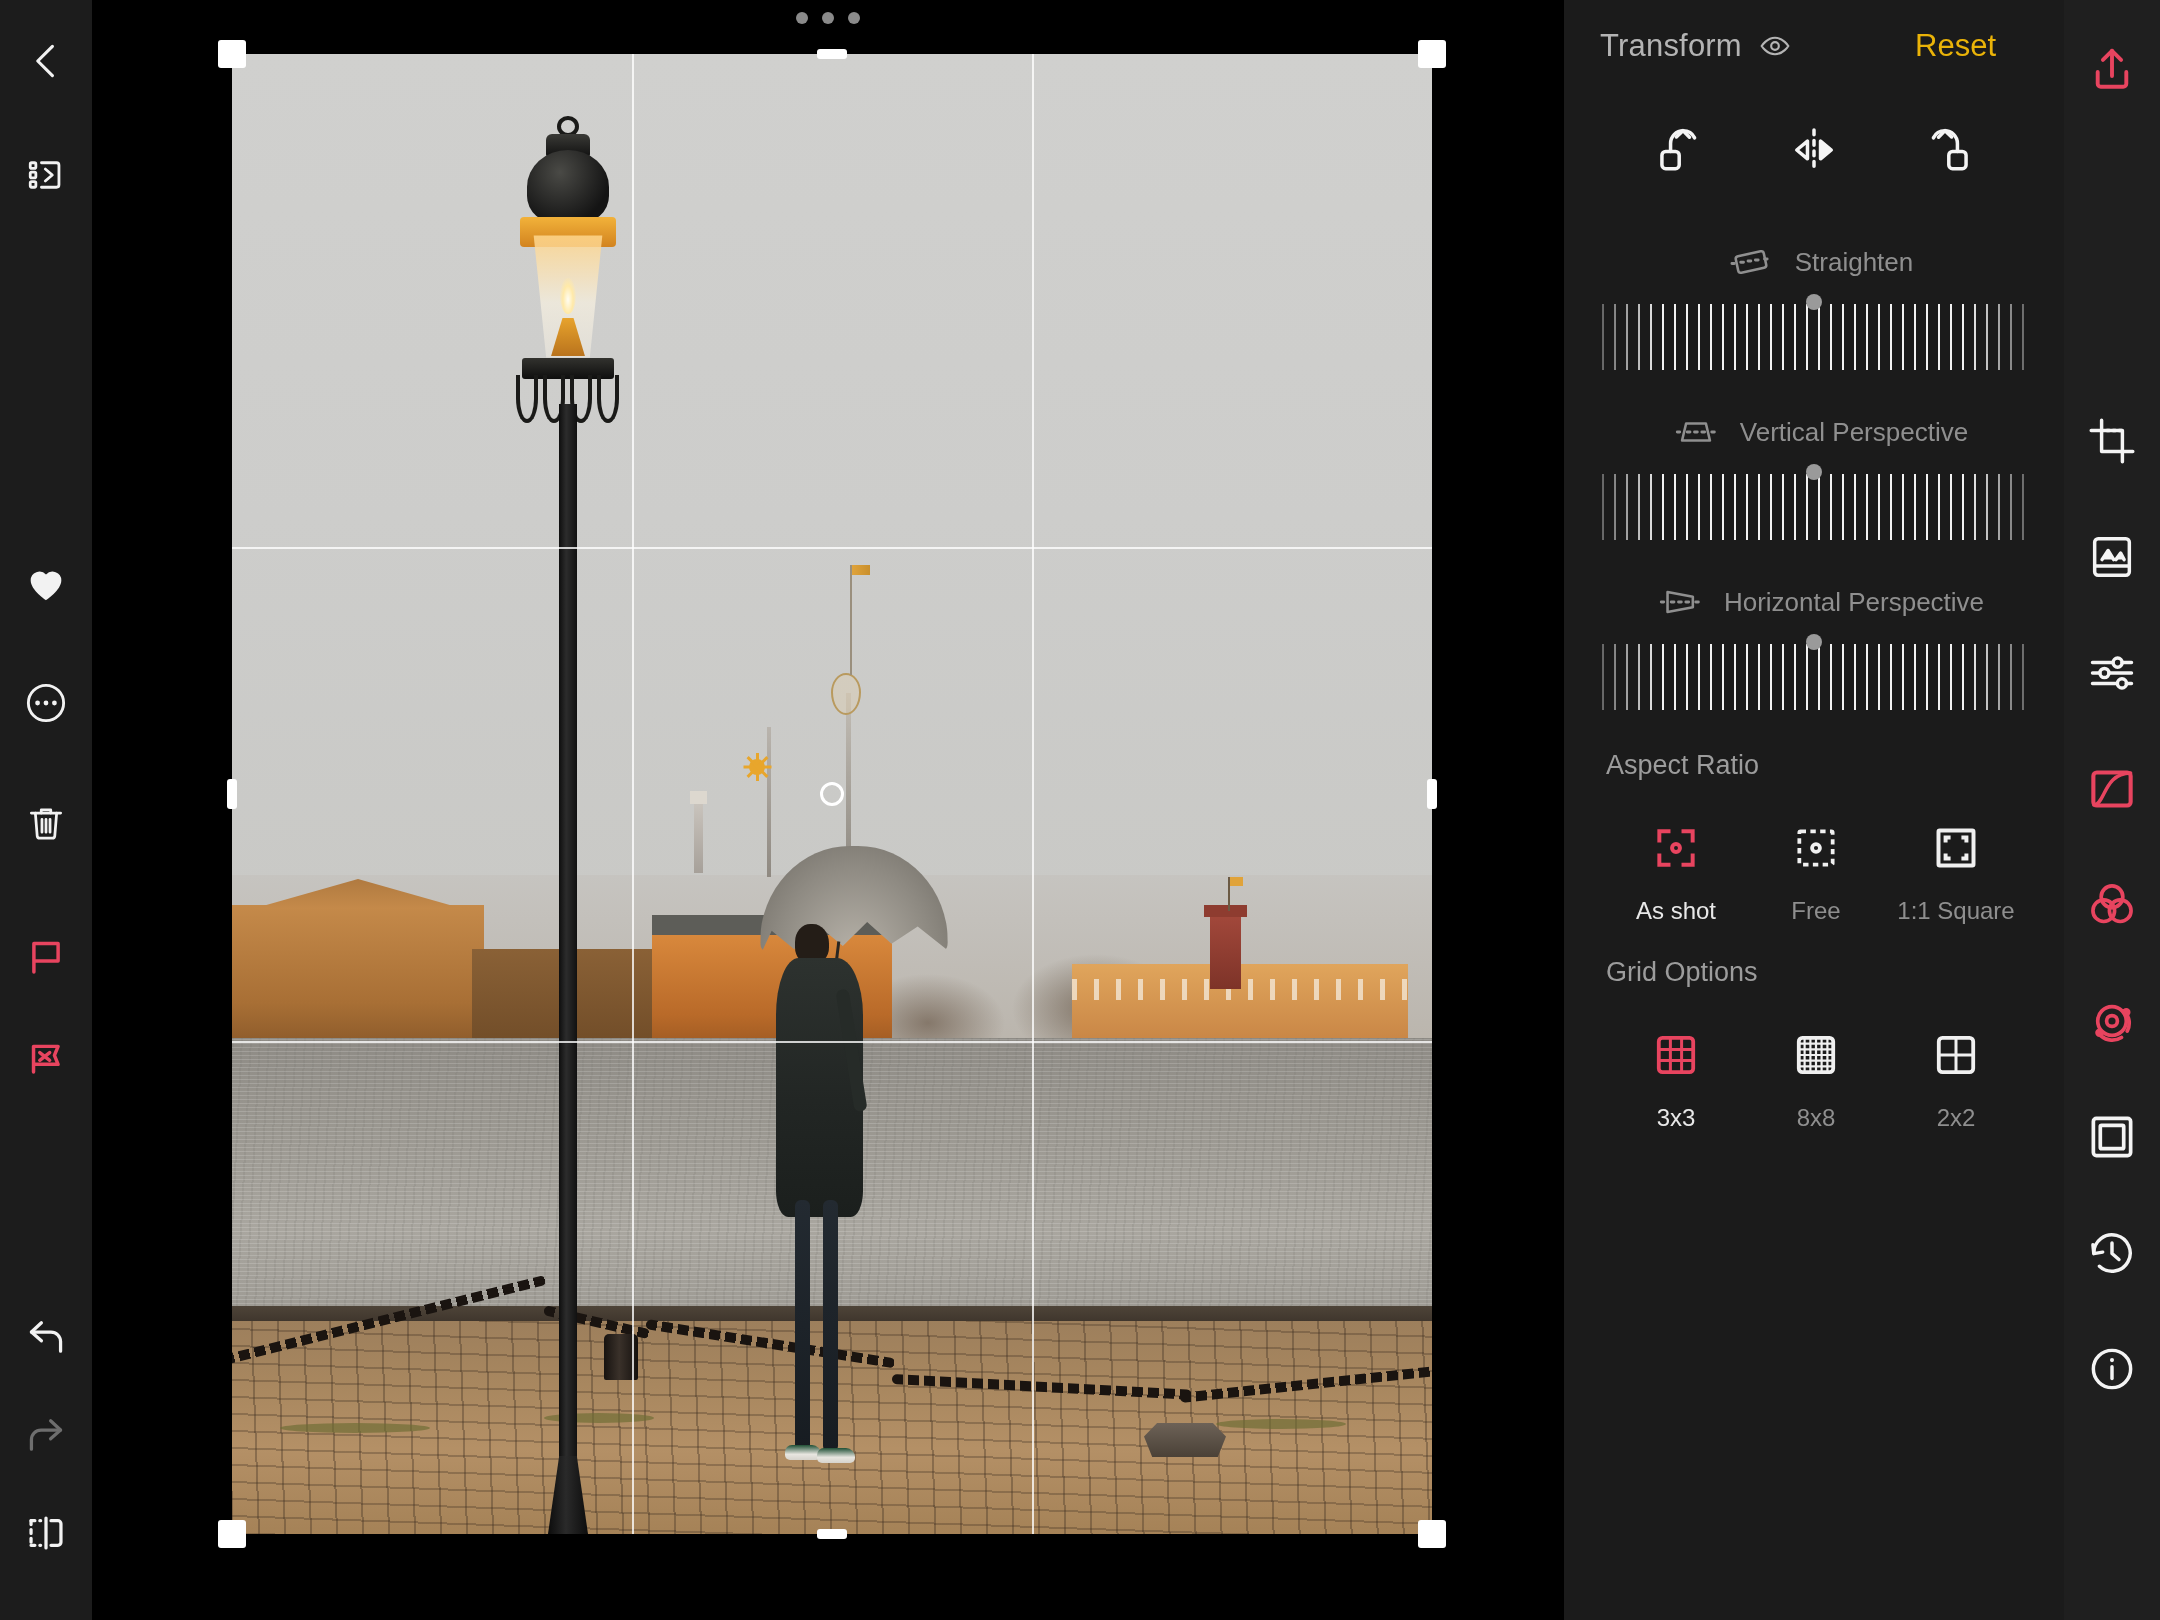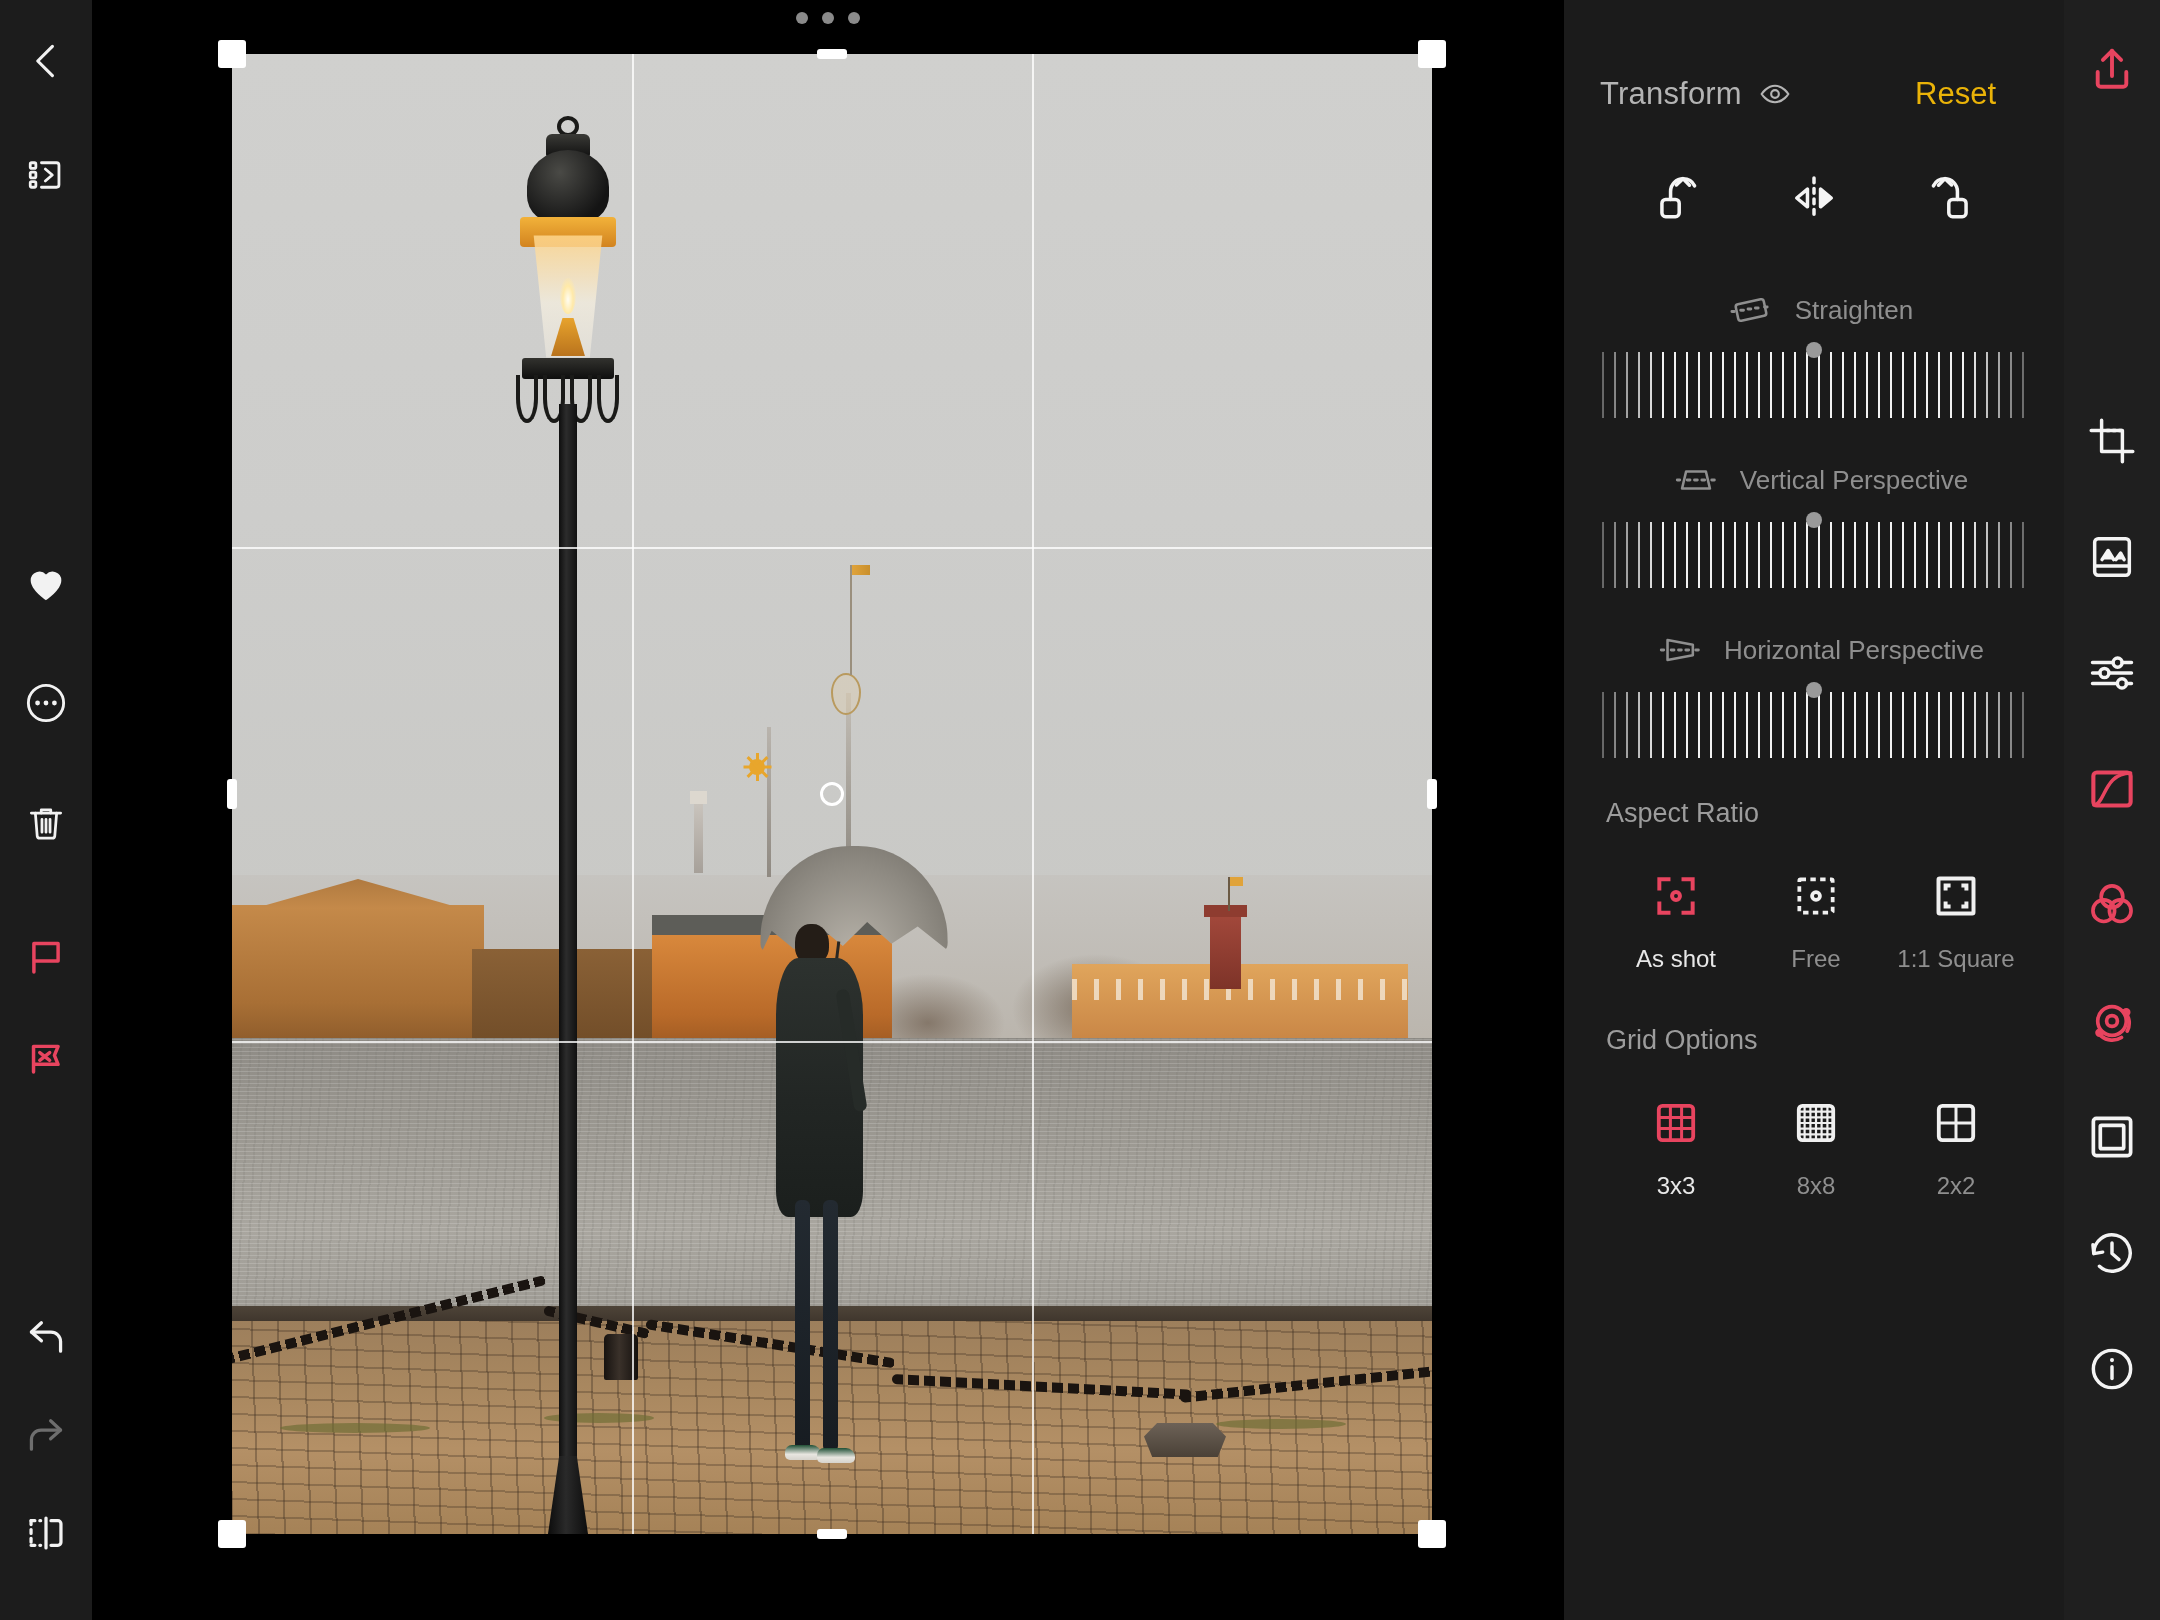--- a/index.html
+++ b/index.html
@@ -201,21 +201,21 @@
   #center-dot{
     position:absolute; left:50%; top:50%; width:24px; height:24px; margin:-12px 0 0 -12px;
     border:3px solid #fff; border-radius:50%; background:transparent;
   }
 
   
   #right-panel{
     position:absolute; left:1564px; top:0; width:500px; height:1620px;
     background:#1b1b1b;
   }
-  #panel-head{ height:100px; position:relative;margin-top:48px; }
+  #panel-head{ height:100px; position:relative; }
   #panel-title{
     position:absolute; left:36px; top:28px; display:flex; align-items:center; gap:16px;
     font-size:31px; color:#b4b4b4; letter-spacing:.2px;
   }
   #reset-btn{
     position:absolute; right:68px; top:28px; font-size:31px; color:#eab308;
   }
   #rotate-row{
     display:flex; justify-content:space-around; align-items:center;
     padding:22px 52px 0 52px;
@@ -566,21 +566,21 @@
 
       <div class="opt">
         <div class="oglyph">
           
         </div>
         <div class="olbl">2:3 3</div>
       </div>
     </div>
   </div>
 
-  <div style="margin-top:52px">
+  <div style="margin-top:32px">
     <div class="sec-title">Grid Options</div>
     <div class="opt-row">
 
       <div class="opt active">
         <div class="oglyph">
           <svg width="48" height="48" viewBox="0 0 24 24" fill="none" stroke="#e8445f" stroke-width="1.9">
             <rect x="3.4" y="3.4" width="17.2" height="17.2" rx="1.8"></rect>
             <path d="M9.2 3.4v17.2M14.8 3.4v17.2M3.4 9.2h17.2M3.4 14.8h17.2" stroke-width="1.5"></path>
           </svg>
         </div>

